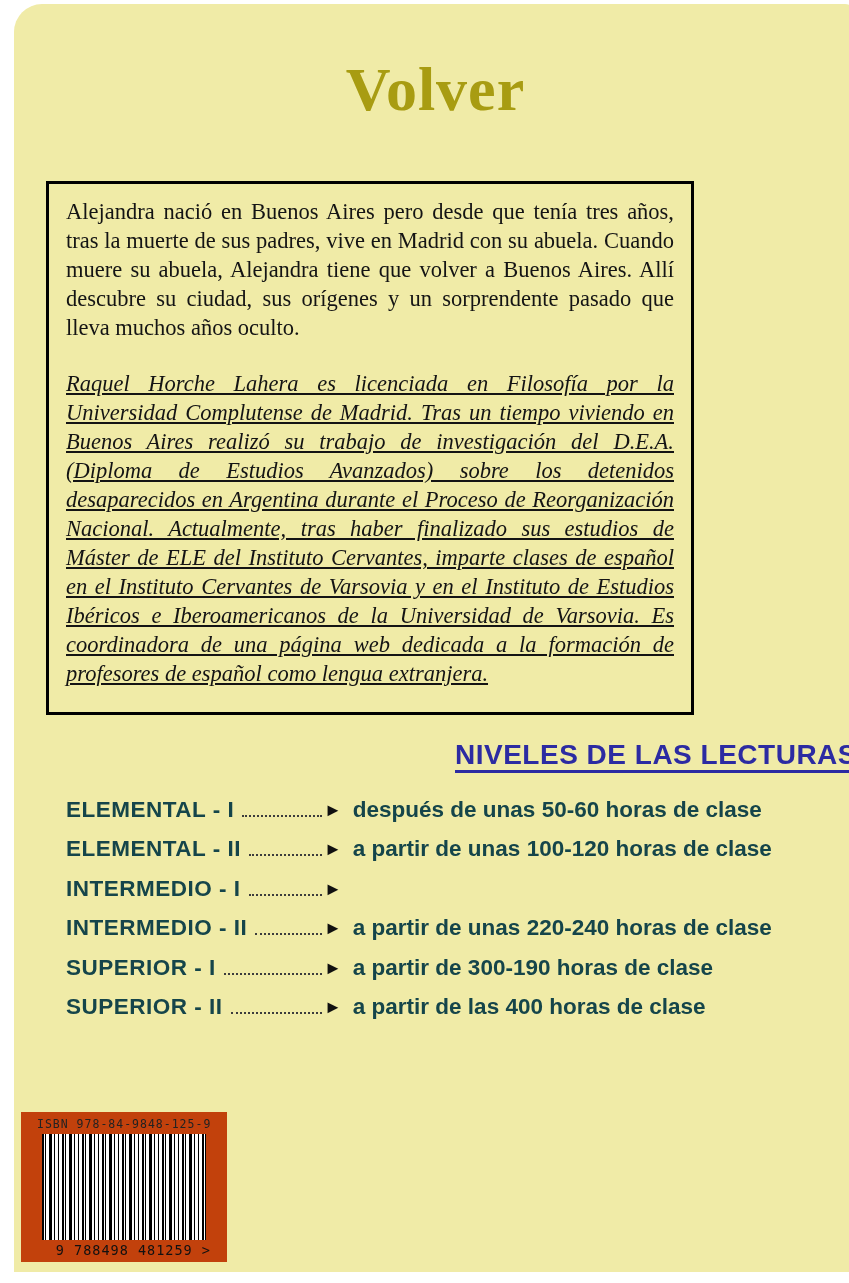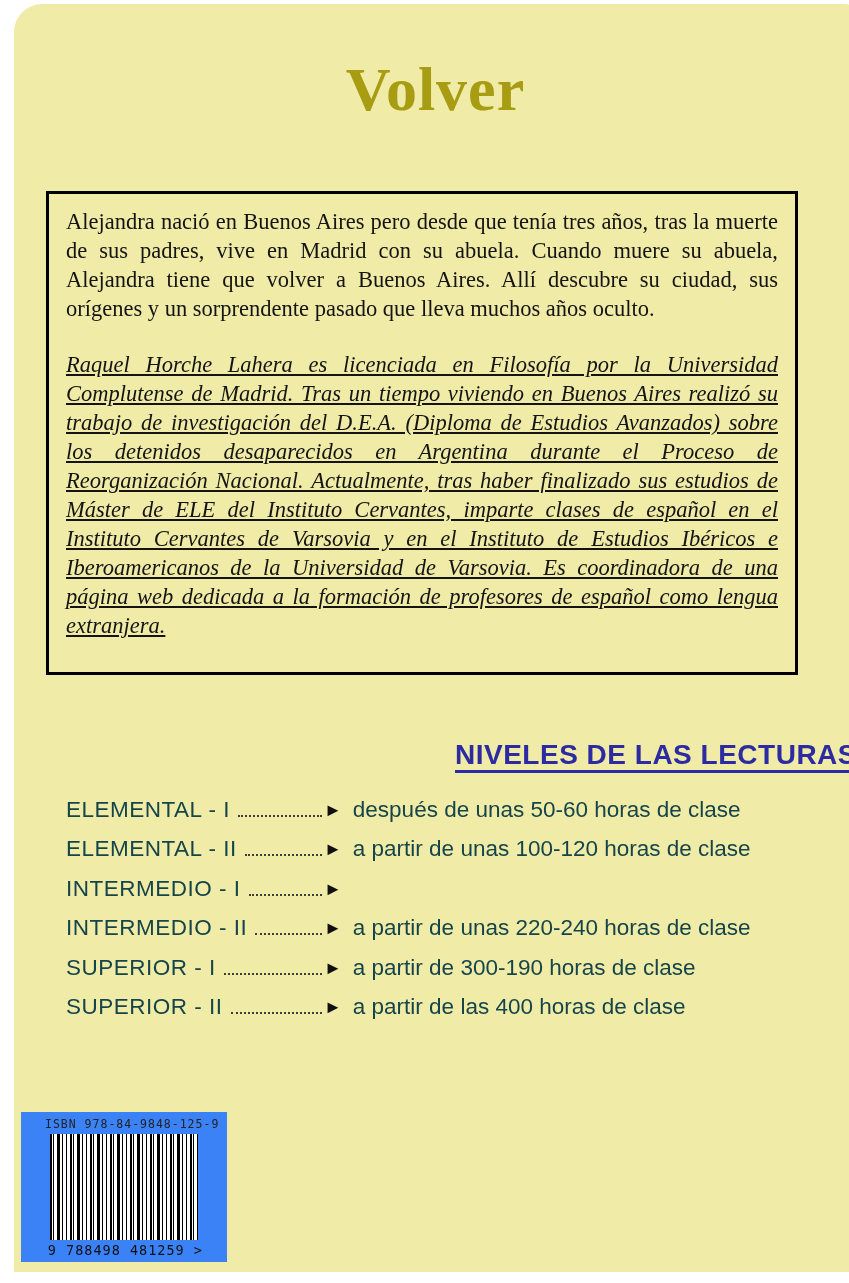--- a/index.html
+++ b/index.html
@@ -22,24 +22,24 @@
     text-align:center;
     padding-top:50px;
     font-family:"Liberation Serif", serif;
     font-size:62px;
     font-weight:bold;
     color:#a89c12;
     letter-spacing:1px;
   }
   .synopsis-box {
     position:absolute;
-    left:32px; top:187px;
-    width:752px;
+    left:32px; top:177px;
+    width:648px;
     border:3px solid #000;
-    padding:13px 17px 32px 17px;
+    padding:13px 17px 24px 17px;
   }
   .synopsis-box p {
     font-family:"Liberation Serif", serif;
     font-size:22.5px;
     line-height:29px;
     color:#141414;
     text-align:justify;
   }
   .synopsis-box p.bio {
     margin-top:27px;
@@ -63,21 +63,21 @@
     position:absolute;
     top:786px;
     left:52px;
     right:36px;
   }
   .level-row {
     display:flex;
     align-items:center;
     height:39.5px;
     color:#15454a;
-    font-weight:normal;
+    font-weight:bold;
     font-size:22.5px;
   }
   .label-wrap {
     display:flex;
     align-items:baseline;
     width:258px;
     flex:none;
   }
   .level-label { white-space:nowrap; letter-spacing:0.5px; }
   .leader {
@@ -91,22 +91,22 @@
     font-size:18px;
     margin-right:11px;
     flex:none;
     line-height:1;
   }
   .desc { white-space:nowrap; }
   .barcode-box {
     position:absolute;
     left:7px; bottom:10px;
     width:206px; height:150px;
-    background:#3b82f6;
-    padding:5px 24px 4px;
+    background:#c2410c;
+    padding:5px 16px 4px;
     display:flex;
     flex-direction:column;
   }
   .isbn {
     font-size:11.5px;
     letter-spacing:1px;
     color:#222;
     text-align:center;
     font-family:"DejaVu Sans Mono", monospace;
     white-space:nowrap;

